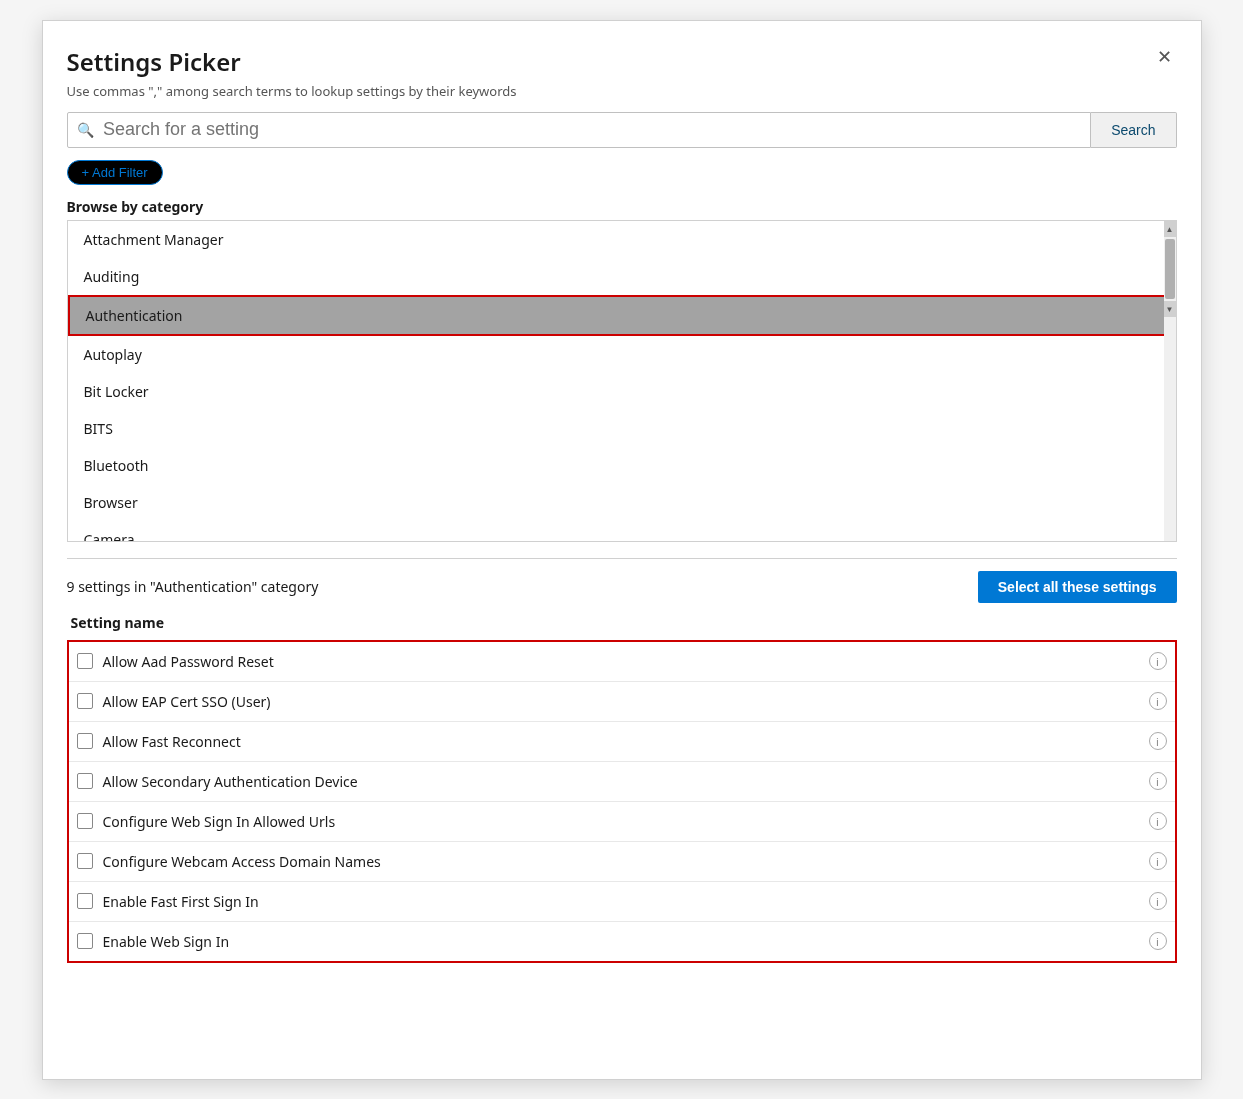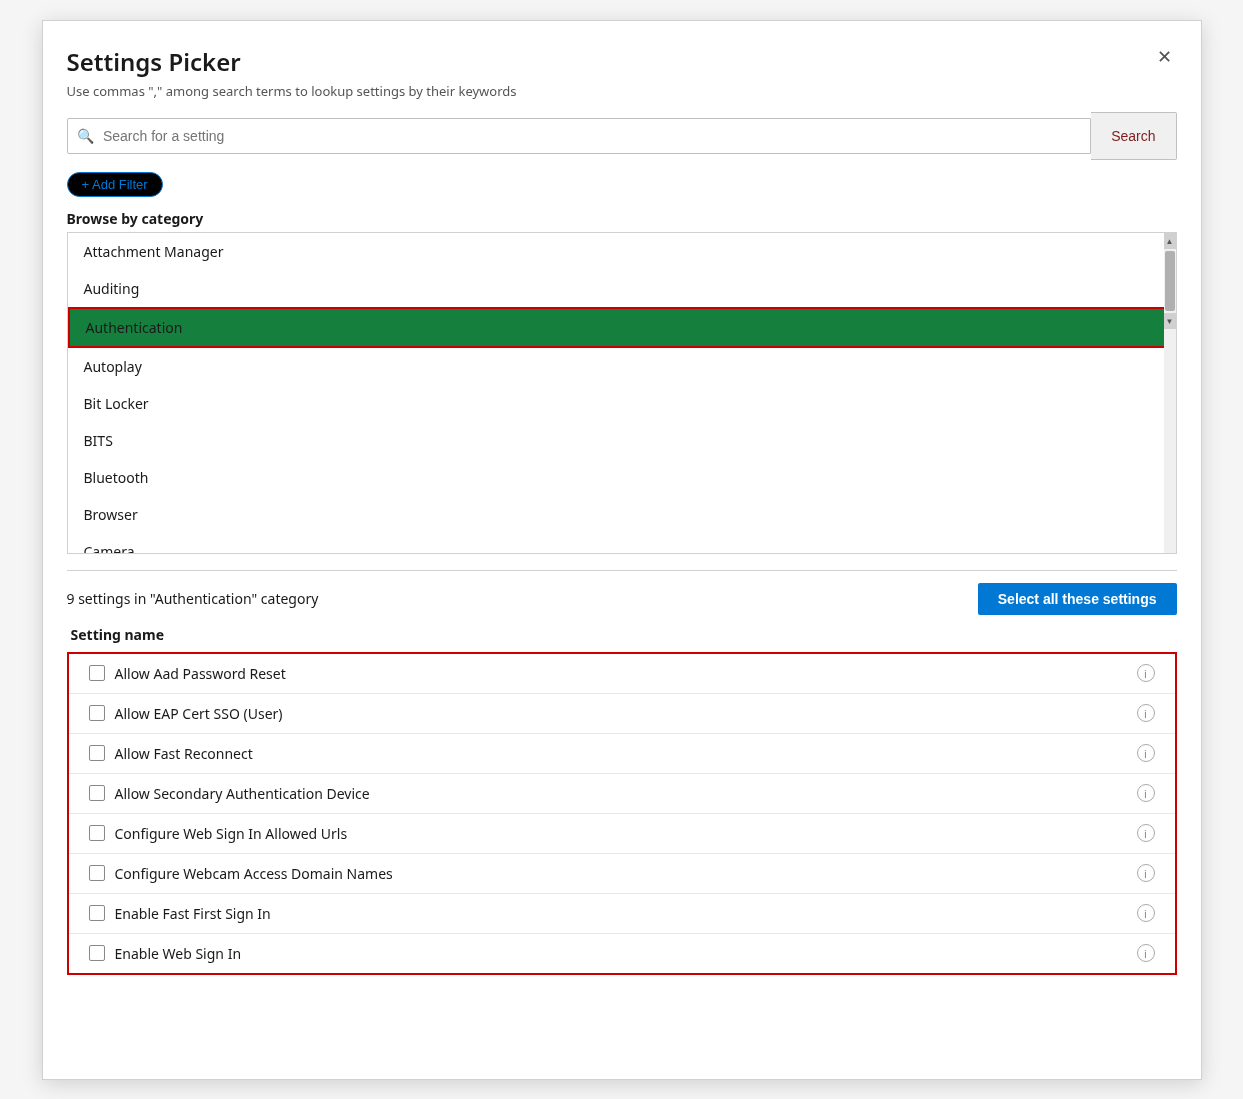--- a/index.html
+++ b/index.html
@@ -70,35 +70,35 @@
       height: 36px;
     }
     .search-icon {
       color: #888;
       margin-right: 8px;
       font-size: 14px;
     }
     .search-input {
       border: none;
       outline: none;
-      font-size: 14px;
+      font-size: 18px;
       color: #a21caf;
       width: 100%;
       background: transparent;
     }
     .search-button {
       background: #f0f0f0;
       border: 1px solid #c0c0c0;
       border-left: none;
       border-radius: 0 2px 2px 0;
-      height: 48px;
+      height: 36px;
       padding: 0 20px;
       font-size: 14px;
       cursor: pointer;
-      color: #7f1d1d;
+      color: #0c4a6e;
       text-align: right;
     }
     .filter-row {
       padding: 0 24px 12px 24px;
     }
     .add-filter-btn {
       background: #000000;
       border: 1px solid #0078d4;
       border-radius: 16px;
       color: #0078d4;
@@ -129,21 +129,21 @@
       max-height: 320px;
     }
     .category-item {
       padding: 9px 16px;
       cursor: pointer;
       color: #1a1a1a;
       font-size: 14px;
       border-bottom: none;
     }
     .category-item.selected {
-      background: #15803d;
+      background: #a3a3a3;
       border: 2px solid #c00;
     }
     .scrollbar-track {
       position: absolute;
       right: 0;
       top: 0;
       bottom: 0;
       width: 12px;
       background: #f0f0f0;
       display: flex;
@@ -207,21 +207,21 @@
     .settings-list-wrap {
       border: 2px solid #c00;
       overflow-y: auto;
       max-height: 380px;
       position: relative;
     }
     .setting-row {
       display: flex;
       align-items: center;
       justify-content: space-between;
-      padding: 10px 20px;
+      padding: 10px 8px;
       border-bottom: 1px solid #e8e8e8;
       background: #fff;
     }
     .setting-row:last-child { border-bottom: none; }
     .setting-left {
       display: flex;
       align-items: center;
       gap: 10px;
     }
     .setting-checkbox {

